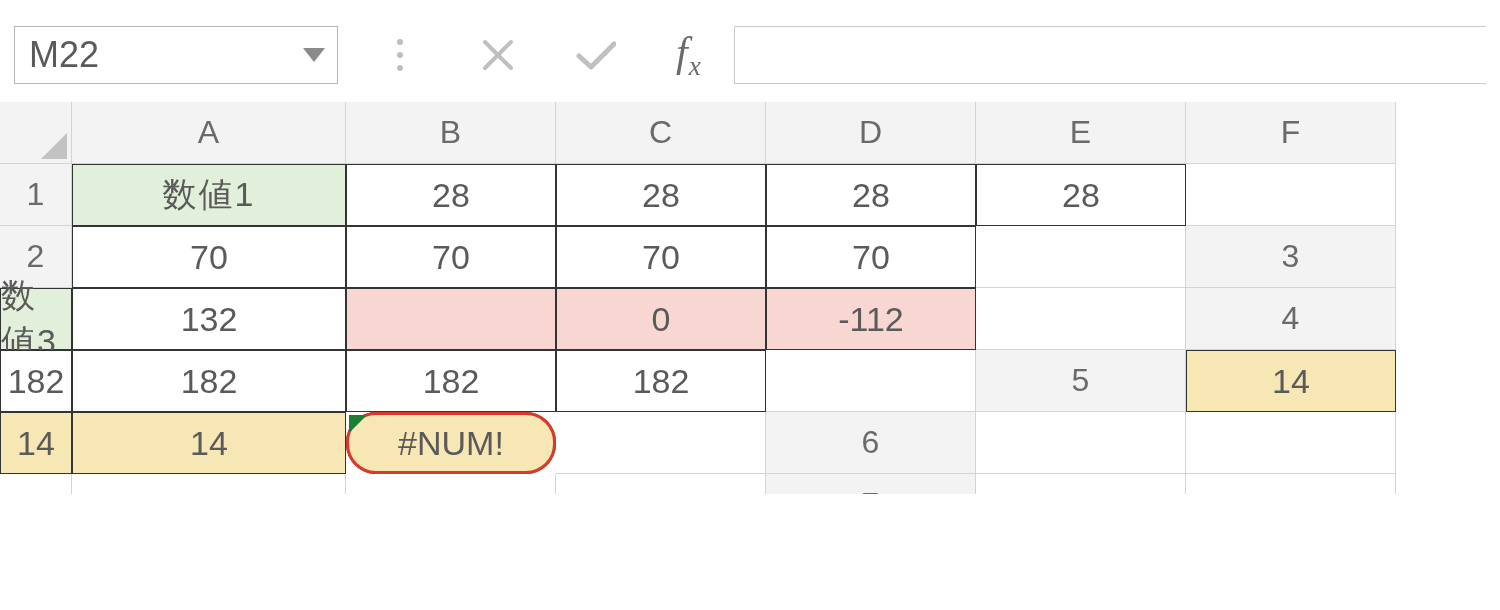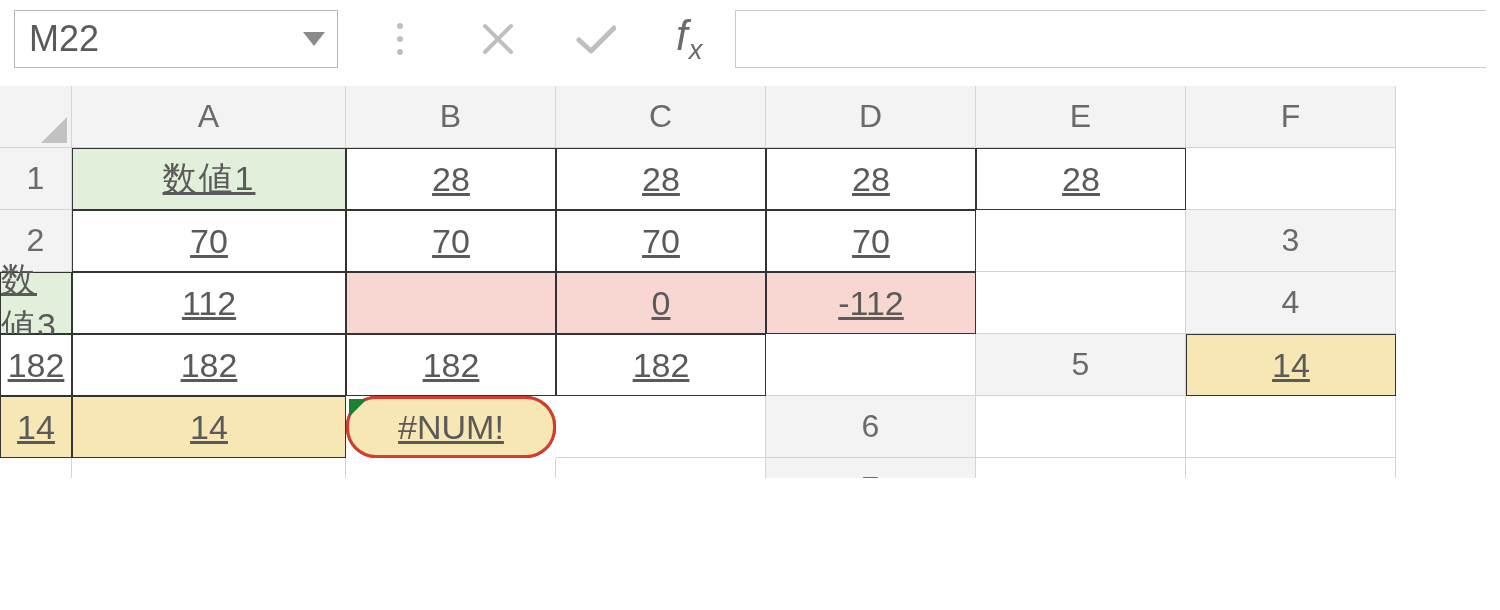--- a/index.html
+++ b/index.html
@@ -8,20 +8,21 @@
     font-family: "Segoe UI", "Meiryo", "Yu Gothic", Arial, sans-serif;
     background: #ffffff;
     color: #444;
     -webkit-font-smoothing: antialiased;
   }
   .app {
     width: 1500px;
     height: 478px;
     position: relative;
     overflow: hidden;
+    margin-top: 16px;
   }
   
   .toprow {
     display: flex;
     align-items: center;
     padding: 10px 14px 18px 14px;
     gap: 28px;
   }
   .name-box {
     width: 294px;
@@ -51,21 +52,21 @@
   .fb-icon {
     width: 44px;
     height: 44px;
     display: flex;
     align-items: center;
     justify-content: center;
     color: #bfbfbf;
   }
   .fb-icon svg { display:block; }
   .fx {
-    font-family: Liberation Sans, sans-serif;
+    font-family: Liberation Serif, serif;
     font-style: italic;
     font-size: 42px;
     color: #6b6b6b;
     letter-spacing: 1px;
     padding: 0 4px;
   }
   .fx sub { font-size: 0.65em; font-style: italic; }
   .formula-input {
     flex: 1;
     height: 56px;
@@ -106,21 +107,20 @@
   .hdr, .rowhdr {
     background: #f3f3f3;
     font-size: 32px;
     color: #6a6a6a;
   }
   .rowhdr { justify-content: center; }
 
   
   .boxed {
     border: 1px solid #333;
-    text-decoration: underline;
   }
   .label-cell {
     background: #e2efda; 
     letter-spacing: 2px;
   }
   .pink-cell {
     background: #f8d7d2;
   }
   .yellow-cell {
     background: #f7e7b5;
@@ -200,21 +200,21 @@
 
     <div class="rowhdr">2</div>
     <div class="cell boxed num">70</div>
     <div class="cell boxed num">70</div>
     <div class="cell boxed num">70</div>
     <div class="cell boxed num">70</div>
     <div class="cell"></div>
 
     <div class="rowhdr">3</div>
     <div class="cell boxed label-cell">数値3</div>
-    <div class="cell boxed num">112</div>
+    <div class="cell boxed num">132</div>
     <div class="cell boxed pink-cell num"></div>
     <div class="cell boxed pink-cell num">0</div>
     <div class="cell boxed pink-cell num">-112</div>
     <div class="cell"></div>
 
     <div class="rowhdr">4</div>
     <div class="cell boxed num">182</div>
     <div class="cell boxed num">182</div>
     <div class="cell boxed num">182</div>
     <div class="cell boxed num">182</div>

